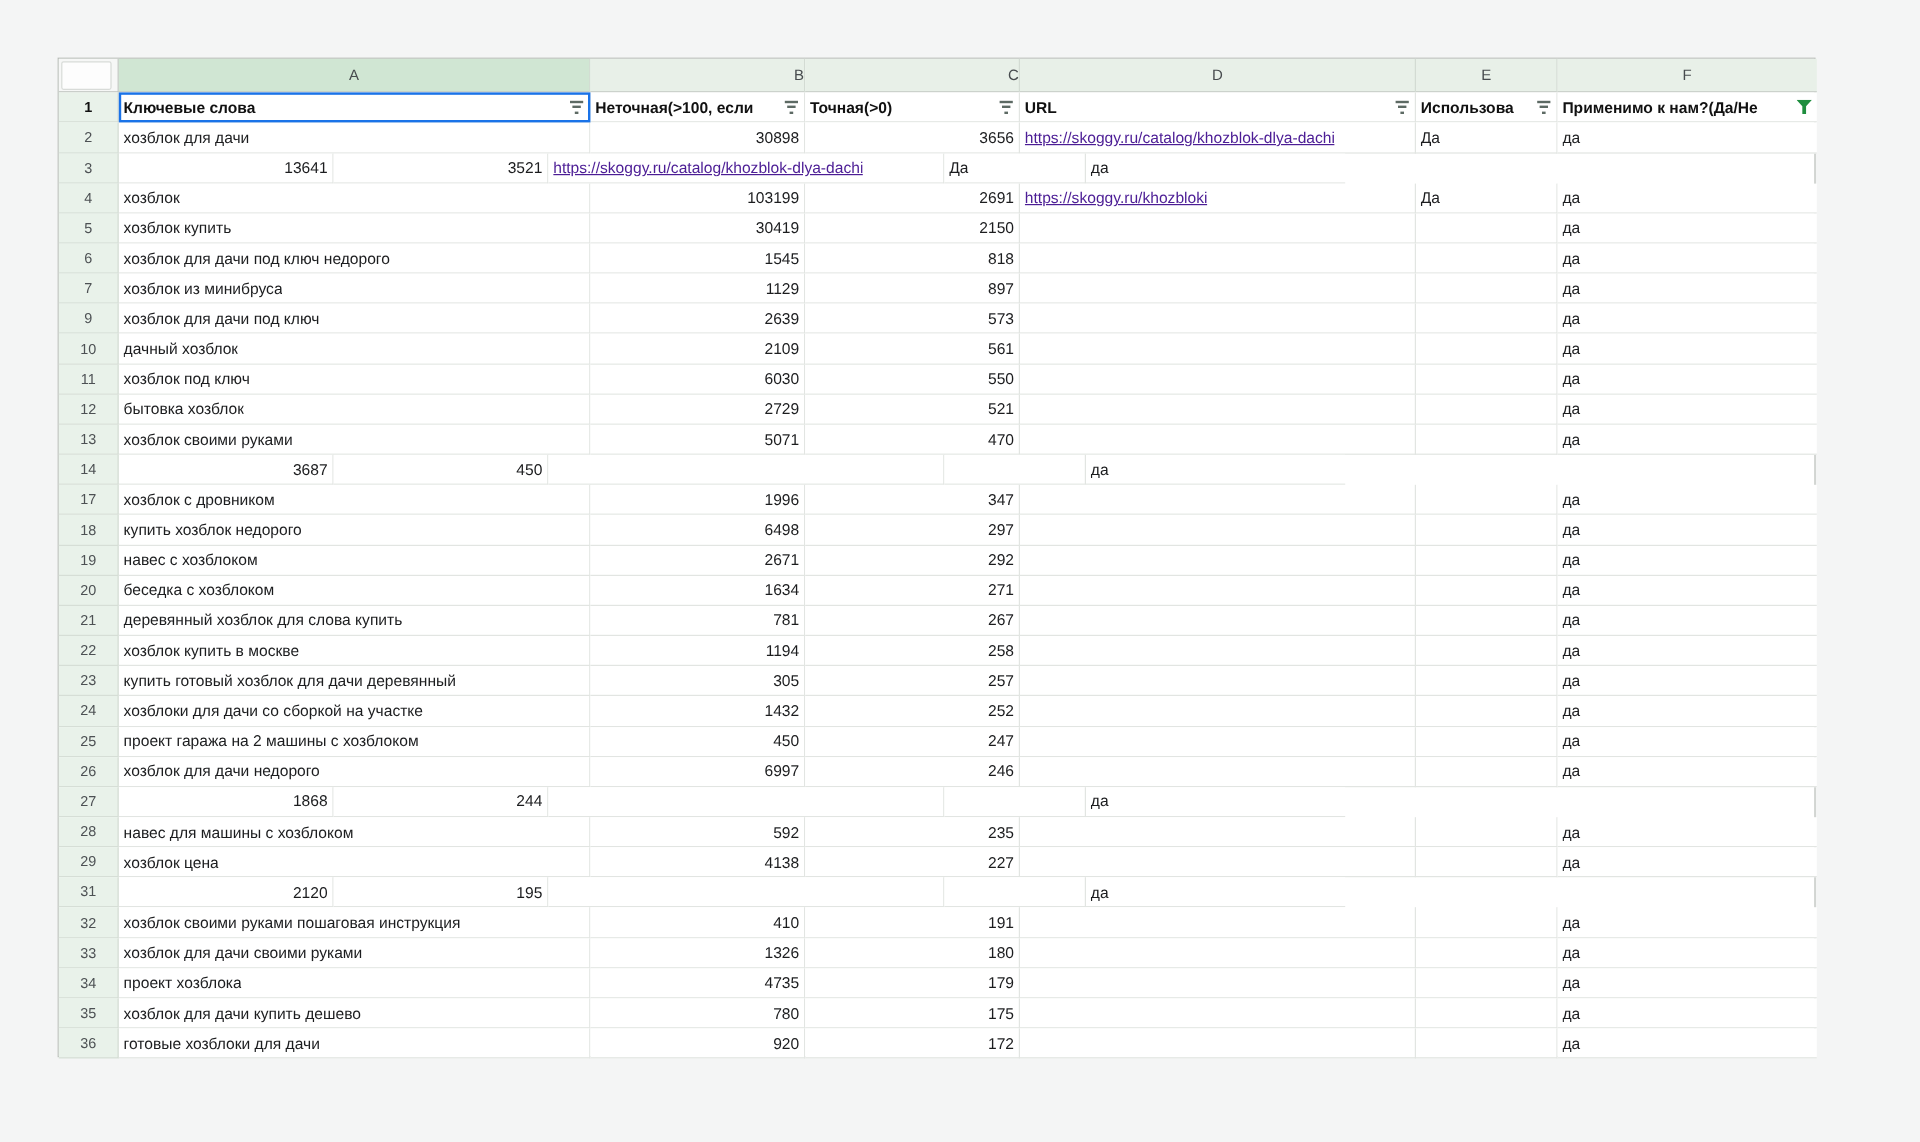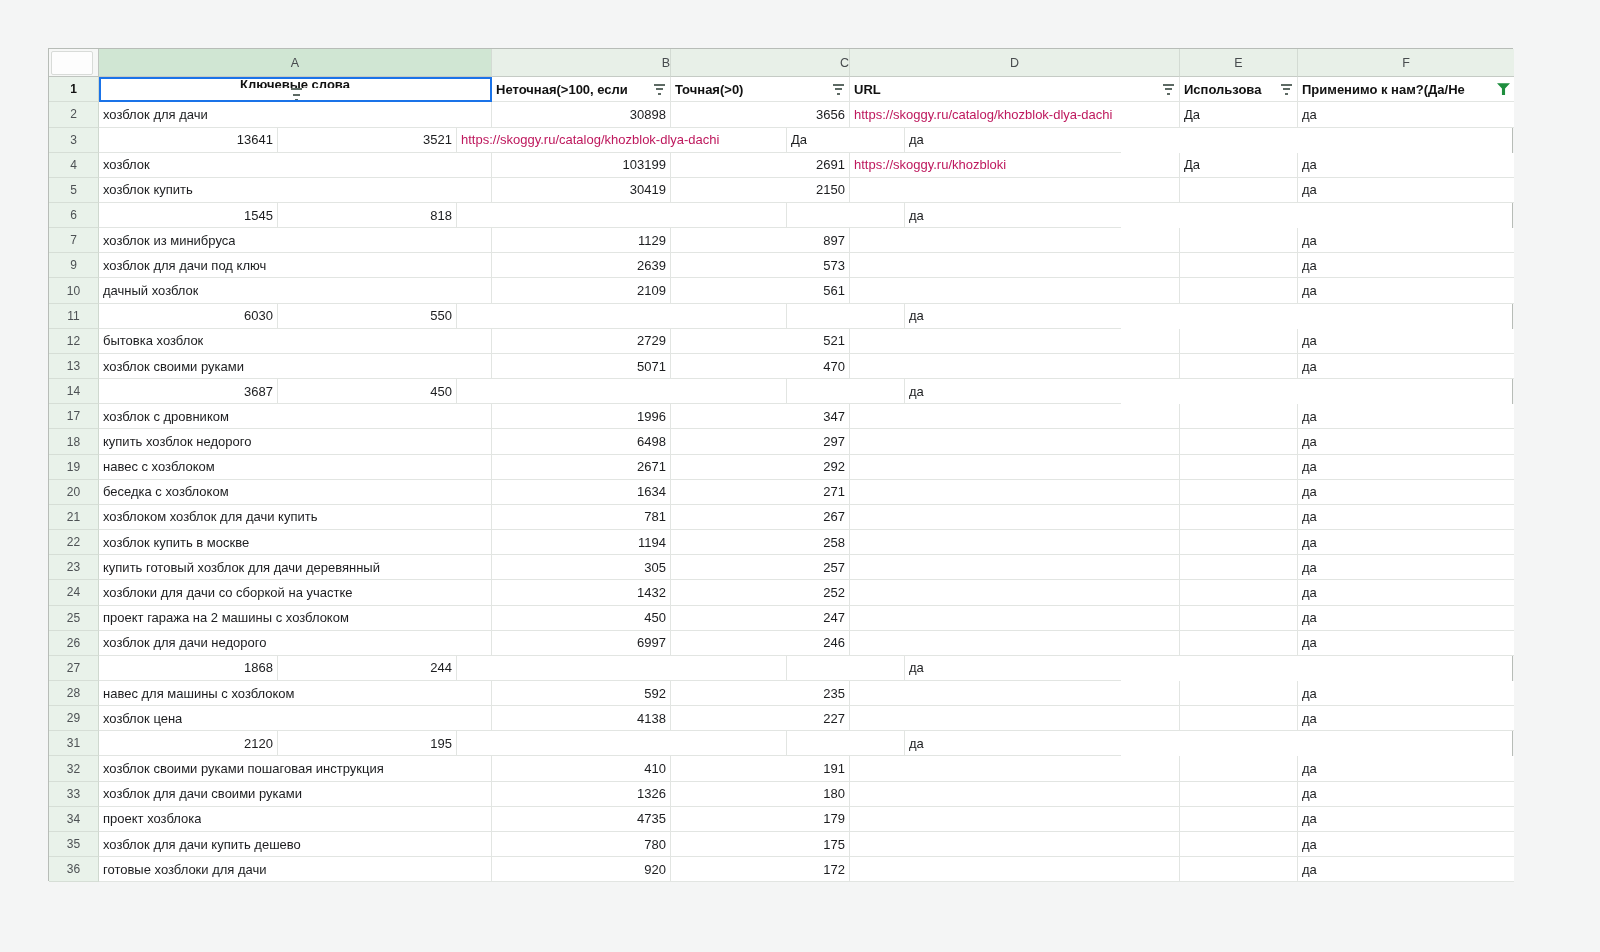--- a/index.html
+++ b/index.html
@@ -66,37 +66,37 @@
   .cb{width:179px;flex:0 0 179px;justify-content:flex-end;}
   .cc{width:179px;flex:0 0 179px;justify-content:flex-end;}
   .cd{width:330px;flex:0 0 330px;}
   .ce{width:118px;flex:0 0 118px;}
   .cf{width:216px;flex:0 0 216px;border-right:none;}
   
   .row.hdr .cell{font-weight:bold;color:#111;}
   .row.hdr .cell .txt{
     flex:1 1 auto;overflow:hidden;white-space:nowrap;
   }
-  .cell.selected{outline:2px solid #1a73e8;outline-offset:-2px;z-index:3;flex-direction:column;}
+  .cell.selected{outline:2px solid #1a73e8;outline-offset:-2px;z-index:3;}
   
   .f-icon{
     flex:0 0 13px;width:13px;height:11px;margin-left:3px;
     background:
       linear-gradient(#5d6a64,#5d6a64) top center/11px 2px no-repeat,
       linear-gradient(#5d6a64,#5d6a64) center center/7px 2px no-repeat,
       linear-gradient(#5d6a64,#5d6a64) bottom center/3px 2px no-repeat;
   }
   .f-icon.active{
     background:#1e8e3e;
     clip-path:polygon(0 0,100% 0,62% 45%,62% 100%,38% 100%,38% 45%,0 0);
     height:12px;
   }
   
   .link{
-    color:#be185d;
+    color:#4c1d95;text-decoration:underline;
     overflow:hidden;white-space:nowrap;
   }
   .cell span{overflow:hidden;white-space:nowrap;}
 </style>
 </head>
 <body>
 
 <div class="sheet">
   <div class="letters-row" id="letters-row">
     <div class="corner">
@@ -241,20 +241,23 @@
         </div>
     <div class="cell cf">
           <span>да</span>
         </div>
   </div>
 
   <div class="row">
     <div class="cell rn">
           <span>6</span>
         </div>
+    <div class="cell ca">
+          <span>хозблок для дачи под ключ недорого</span>
+        </div>
     <div class="cell cb">
           <span>1545</span>
         </div>
     <div class="cell cc">
           <span>818</span>
         </div>
     <div class="cell cd"></div>
     <div class="cell ce">
           <span></span>
         </div>
@@ -326,20 +329,23 @@
         </div>
     <div class="cell cf">
           <span>да</span>
         </div>
   </div>
 
   <div class="row">
     <div class="cell rn">
           <span>11</span>
         </div>
+    <div class="cell ca">
+          <span>хозблок под ключ</span>
+        </div>
     <div class="cell cb">
           <span>6030</span>
         </div>
     <div class="cell cc">
           <span>550</span>
         </div>
     <div class="cell cd"></div>
     <div class="cell ce">
           <span></span>
         </div>
@@ -497,21 +503,21 @@
     <div class="cell cf">
           <span>да</span>
         </div>
   </div>
 
   <div class="row">
     <div class="cell rn">
           <span>21</span>
         </div>
     <div class="cell ca">
-          <span>хозблоком хозблок для дачи купить</span>
+          <span>деревянный хозблок для слова купить</span>
         </div>
     <div class="cell cb">
           <span>781</span>
         </div>
     <div class="cell cc">
           <span>267</span>
         </div>
     <div class="cell cd"></div>
     <div class="cell ce">
           <span></span>

